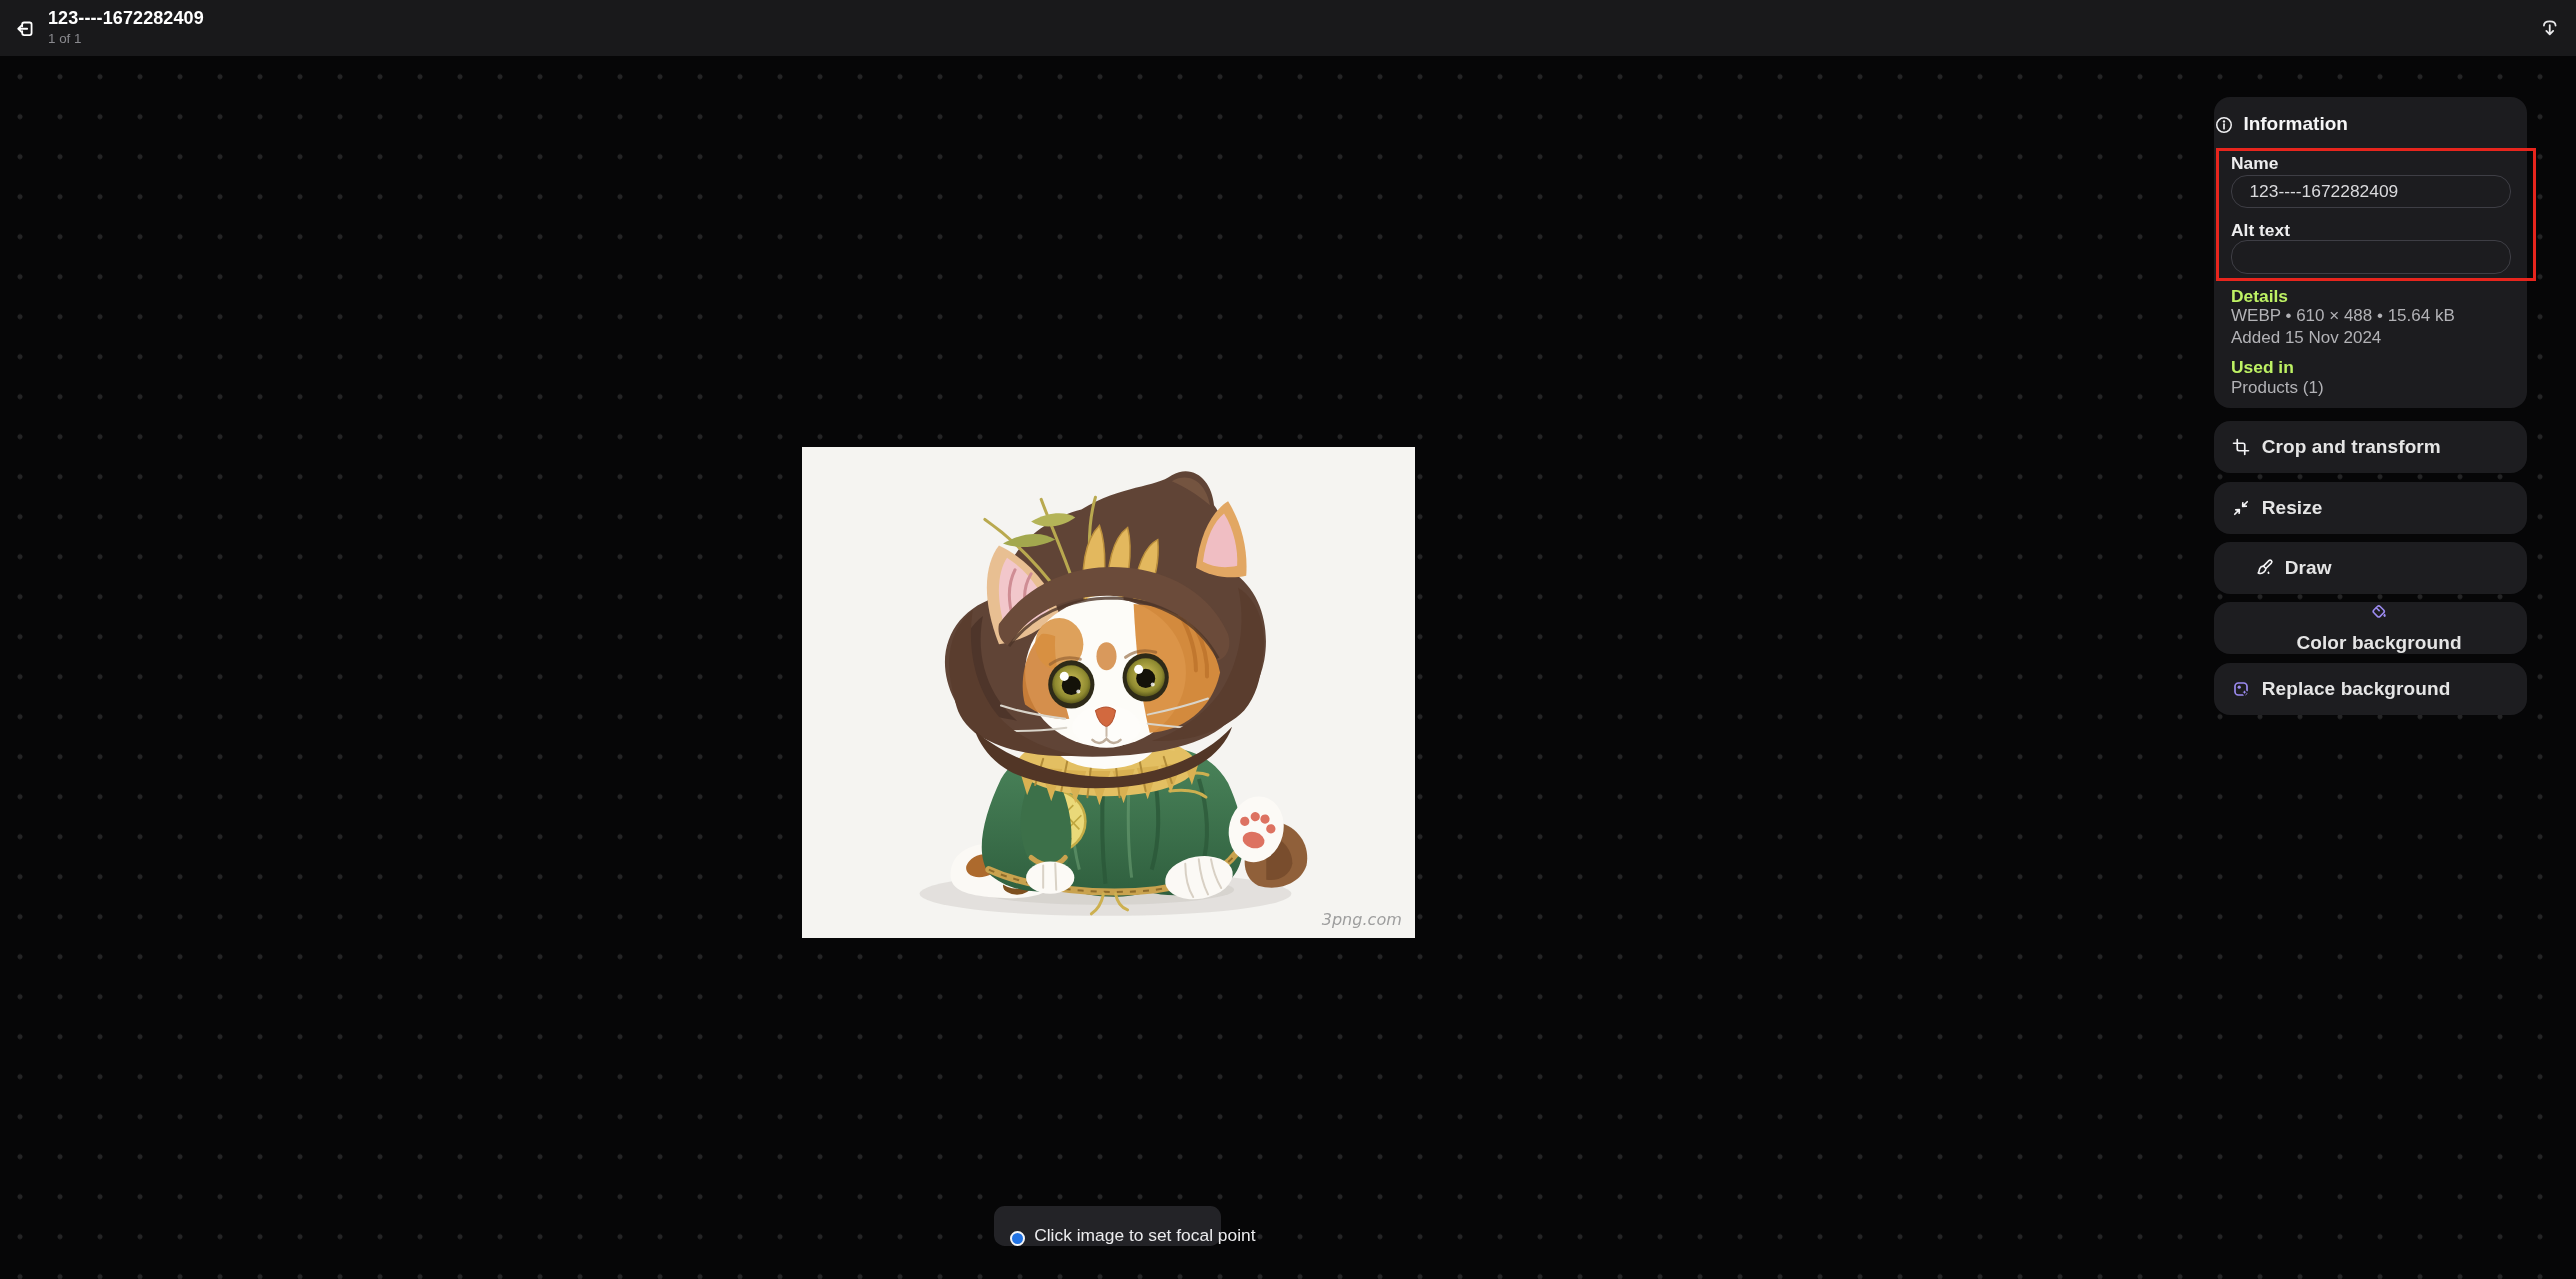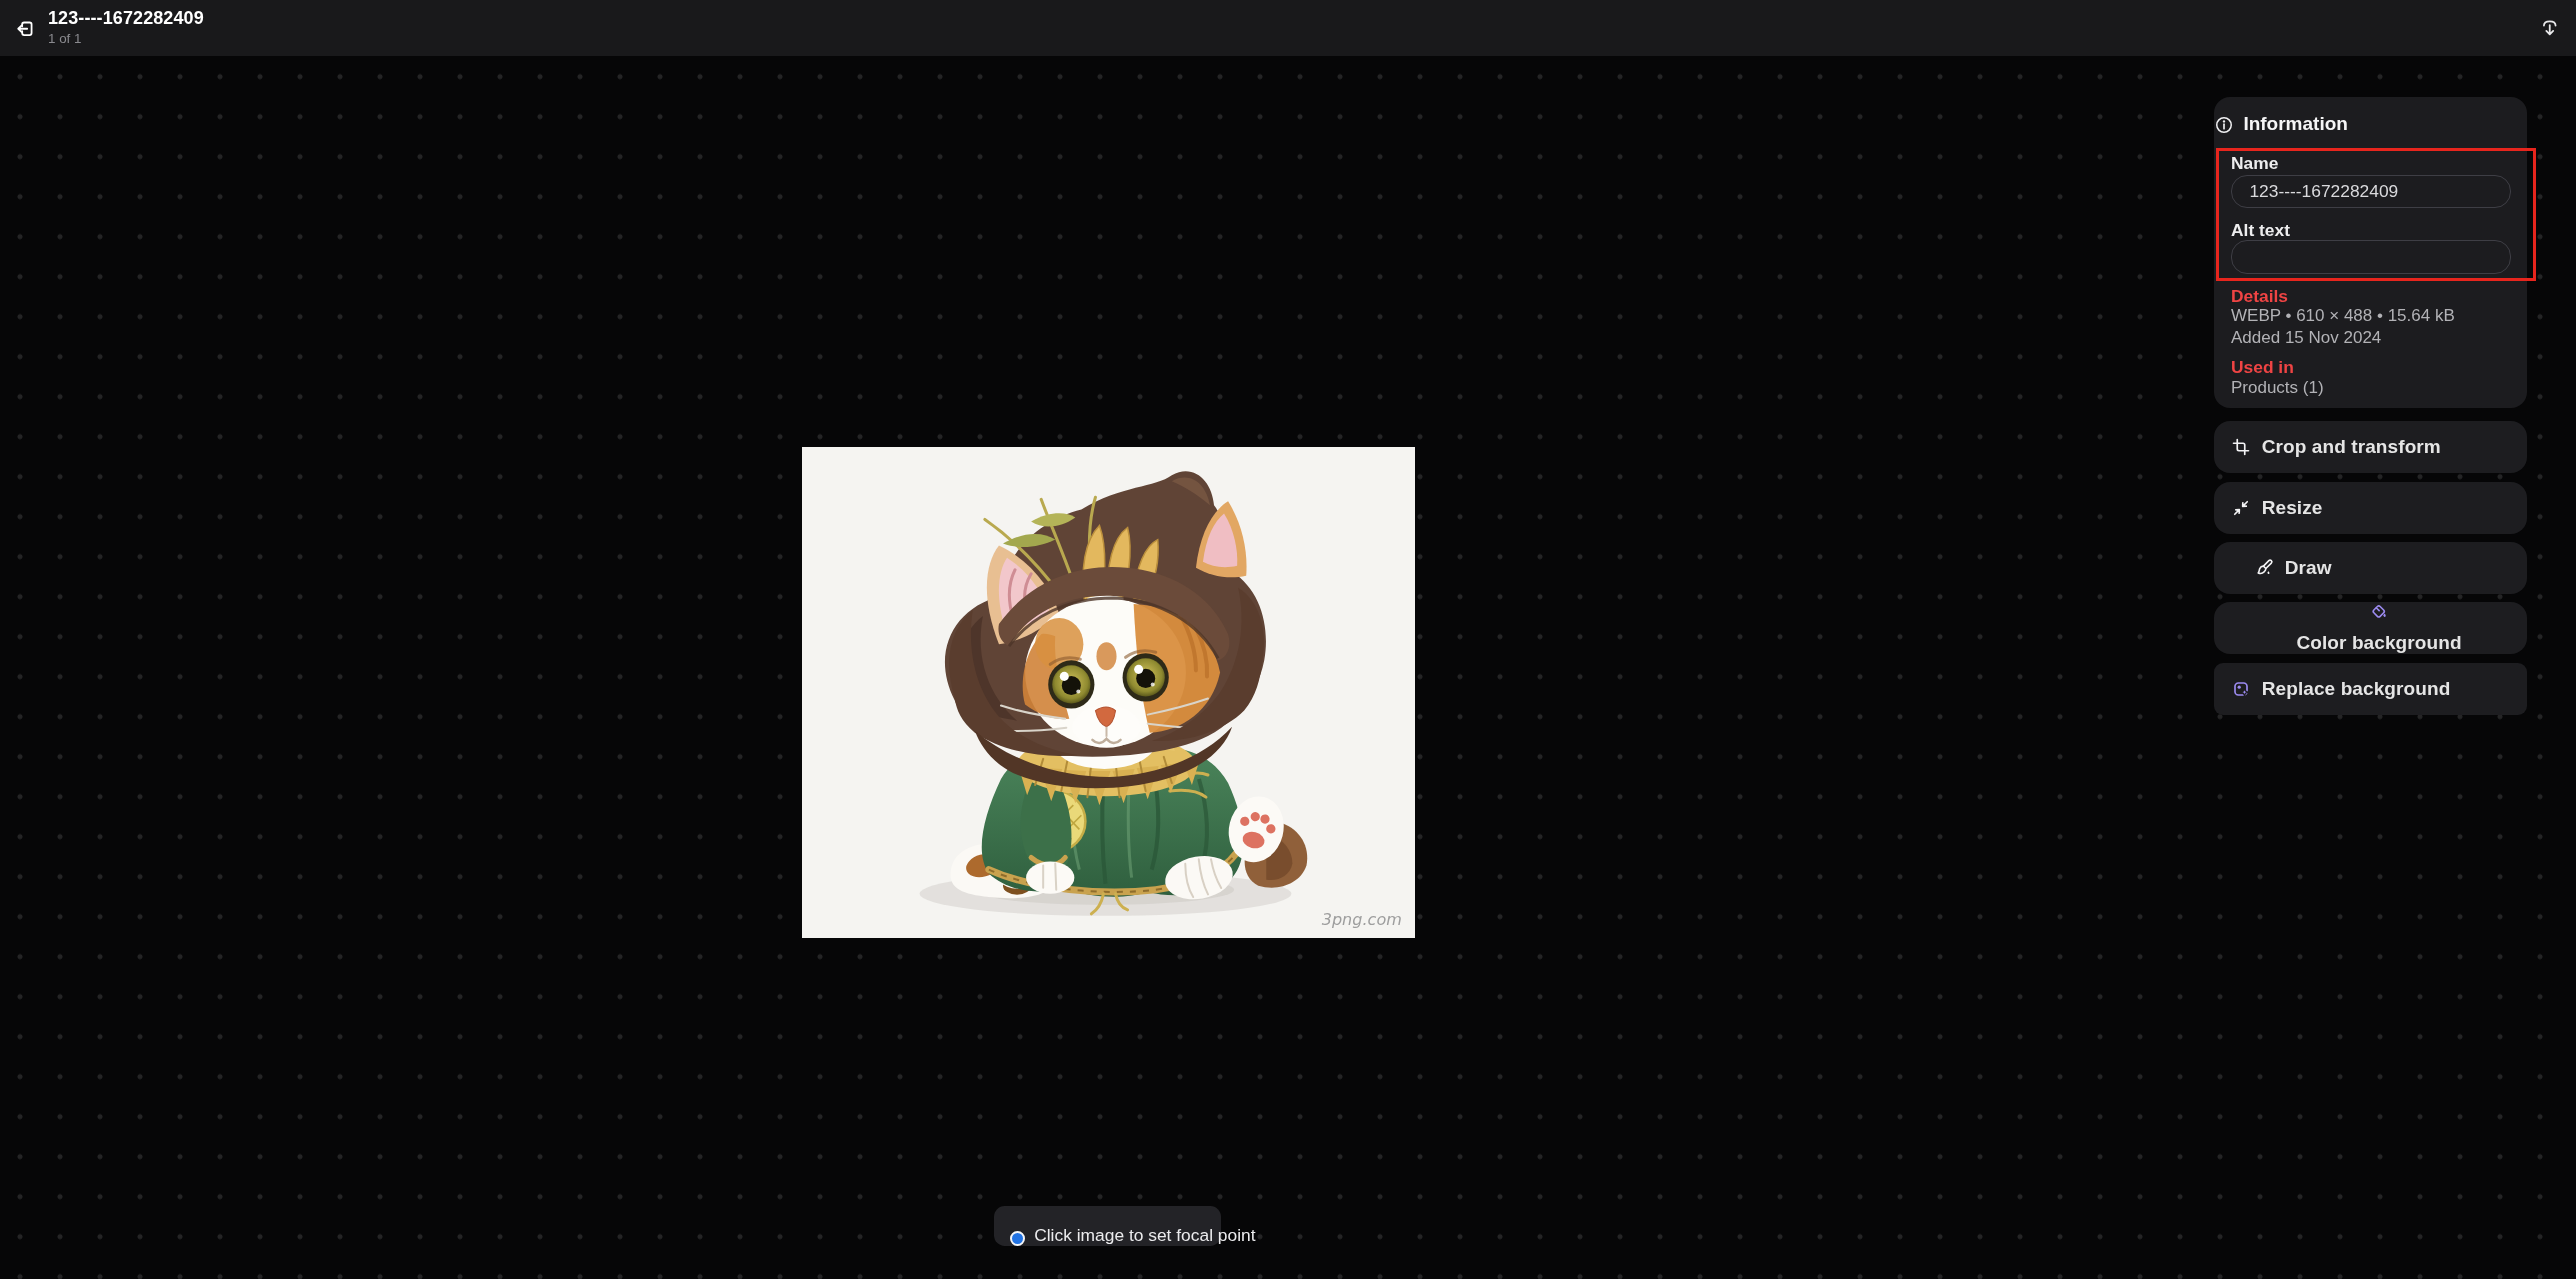--- a/index.html
+++ b/index.html
@@ -32,29 +32,29 @@
   
   .panel { position:absolute; left:2214px; width:313px; background:#1c1c1f; border-radius:16px; z-index:4; }
   .info-panel { top:97px; height:311px; }
   .panel-heading { position:absolute; left:0; top:16px; display:flex; align-items:flex-end; gap:9.4px; }
   .panel-heading .h-label { font-size:19px; font-weight:700; color:#f5f5f6; }
   .field-label { position:absolute; left:17px; font-size:17.4px; font-weight:700; color:#ededee; }
   .text-input { position:absolute; left:17px; width:280px; background:transparent; border:1.3px solid #3e3e45; border-radius:16px;
     color:#dadadd; font-size:17.4px; font-family:"Liberation Sans", sans-serif; padding:0 17.4px; outline:none; }
   .name-input { top:78px; height:33px; }
   .alt-input  { top:143px; height:34px; resize:none; padding-top:6.7px; }
-  .detail-heading { position:absolute; left:17px; font-size:17.4px; font-weight:700; color:#ef4444; }
+  .detail-heading { position:absolute; left:17px; font-size:17.4px; font-weight:700; color:#bef264; }
   .detail-text { position:absolute; left:17px; font-size:17px; color:#b2b2b6; }
 
   .annotation-box { position:absolute; left:2216px; top:148px; width:320px; height:133px; border:3.4px solid #e7251d; z-index:9; pointer-events:none; }
 
   .tool-btn { position:absolute; left:2214px; width:313px; height:52px; background:#1d1d20; border:none; border-radius:16px;
     display:flex; align-items:center; padding-left:17px; gap:10.7px; cursor:pointer; z-index:4; }
   .tool-btn .t-label { font-size:19px; font-weight:700; color:#e5e5e5; letter-spacing:0.1px; }
-  .t1{ top:421px; } .t2{ top:482px; } .t3{ top:542px;padding-left:40px; } .t4{ top:602px;flex-direction:column; } .t5{ top:663px;border-radius:9px; }
+  .t1{ top:421px; } .t2{ top:482px; } .t3{ top:542px;padding-left:40px; } .t4{ top:602px;flex-direction:column; } .t5{ top:663px; }
 
   .icon { display:block; }
 </style>
 </head>
 <body>
 
 <div class="app">
 
   <div class="topbar">
     <button class="exit-btn">

